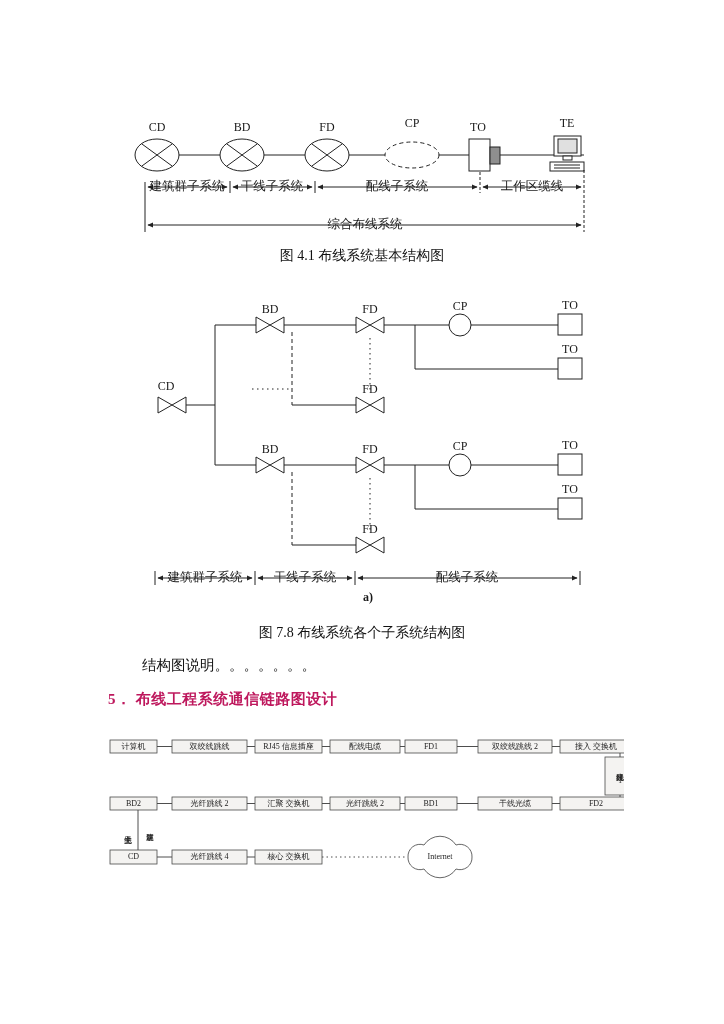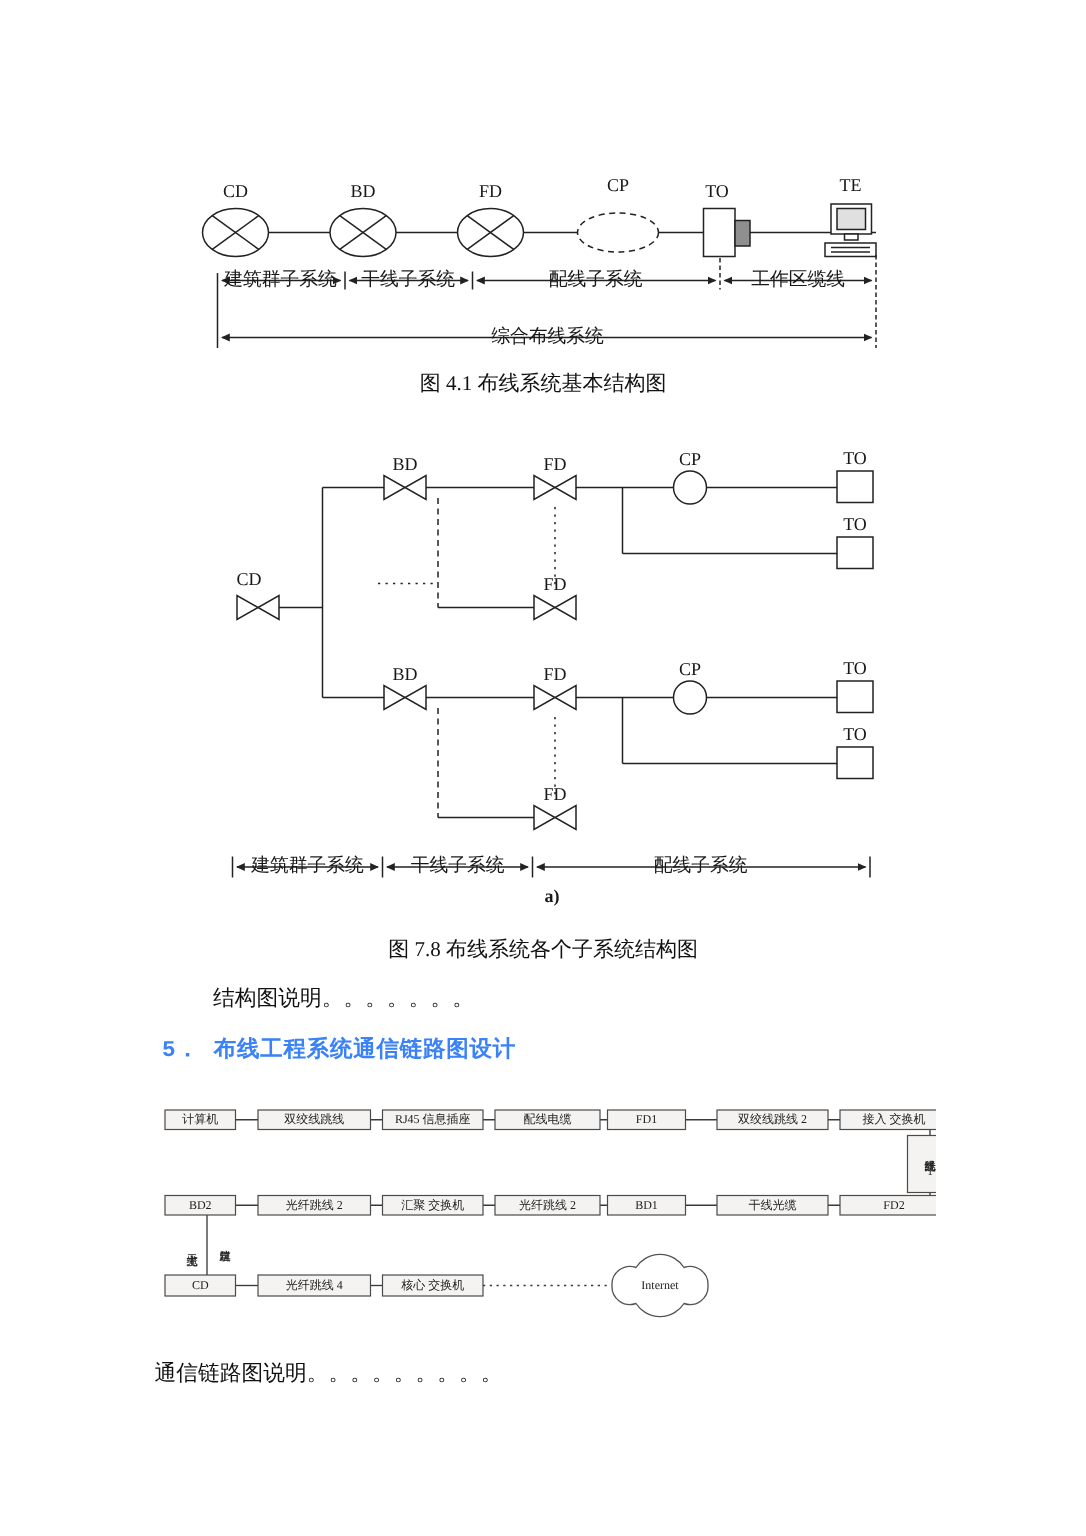--- a/index.html
+++ b/index.html
@@ -2,22 +2,22 @@
 <html><head>
 <meta charset="utf-8">
 <style>
   * { margin:0; padding:0; box-sizing:border-box; }
   html,body { width:724px; height:1024px; background:#ffffff; }
   body { font-family:"Liberation Serif", serif; color:#111; }
   .page { position:relative; width:624px; height:1024px; background:#ffffff; overflow:hidden; }
   .fig { position:absolute; }
   .caption { position:absolute; left:0; width:724px; text-align:center; font-size:14px; color:#111; }
   .bodytext { position:absolute; font-size:14.5px; color:#111; }
-  .headtext { position:absolute; font-size:15px; font-weight:bold; color:#3b82f6;
-              font-family:Liberation Mono, monospace; letter-spacing:0.5px; }
+  .headtext { position:absolute; font-size:15px; font-weight:bold; color:#be185d;
+              font-family:Liberation Serif, serif; letter-spacing:0.5px; }
   svg text { font-family:"Liberation Serif", serif; fill:#181818; }
   .nlab { font-size:12px; text-anchor:middle; }
   .slab { font-size:12.5px; text-anchor:middle; dominant-baseline:middle; }
   .sub  { font-size:12px; font-weight:bold; text-anchor:middle; }
   .f5box { fill:#f4f3f1; stroke:#4a4a4a; stroke-width:0.8; }
   .f5t  { font-size:8px; text-anchor:middle; dominant-baseline:middle; fill:#222; }
   .f5tv { font-size:7.5px; text-anchor:middle; writing-mode:vertical-rl; text-orientation:upright; fill:#222; }
 </style>
 </head>
 <body>
@@ -284,15 +284,14 @@
       <rect class="f5box" x="155" y="120" width="67" height="14"></rect>
       <text class="f5t" x="188.5" y="127.5">核心 交换机</text>
     </g>
 
     <g>
       <path d="M372,127 A12,12 0 0 1 356,139 A19,19 0 0 1 324,139 A12,12 0 0 1 308,127 A12,12 0 0 1 324,115 A19,19 0 0 1 356,115 A12,12 0 0 1 372,127 Z" fill="#ffffff" stroke="#555" stroke-width="0.9"></path>
       <text class="f5t" x="340" y="127.5">Internet</text>
     </g>
   </svg>
 
-  <div class="bodytext" style="left:103px; top:906px;">通信链路图说明。。。。。。。。。</div>
 
 </div>
 
 </body></html>

